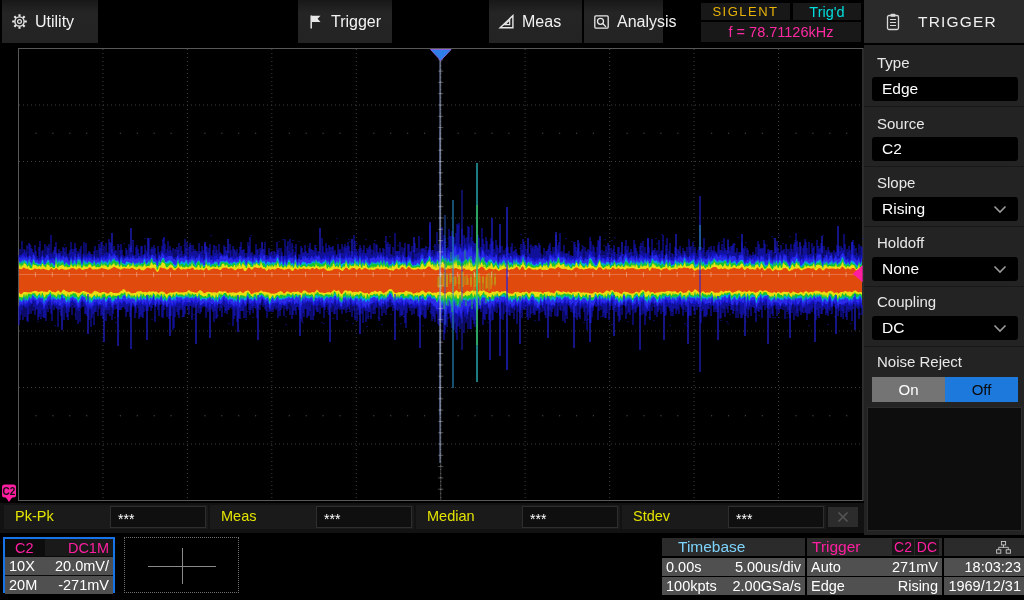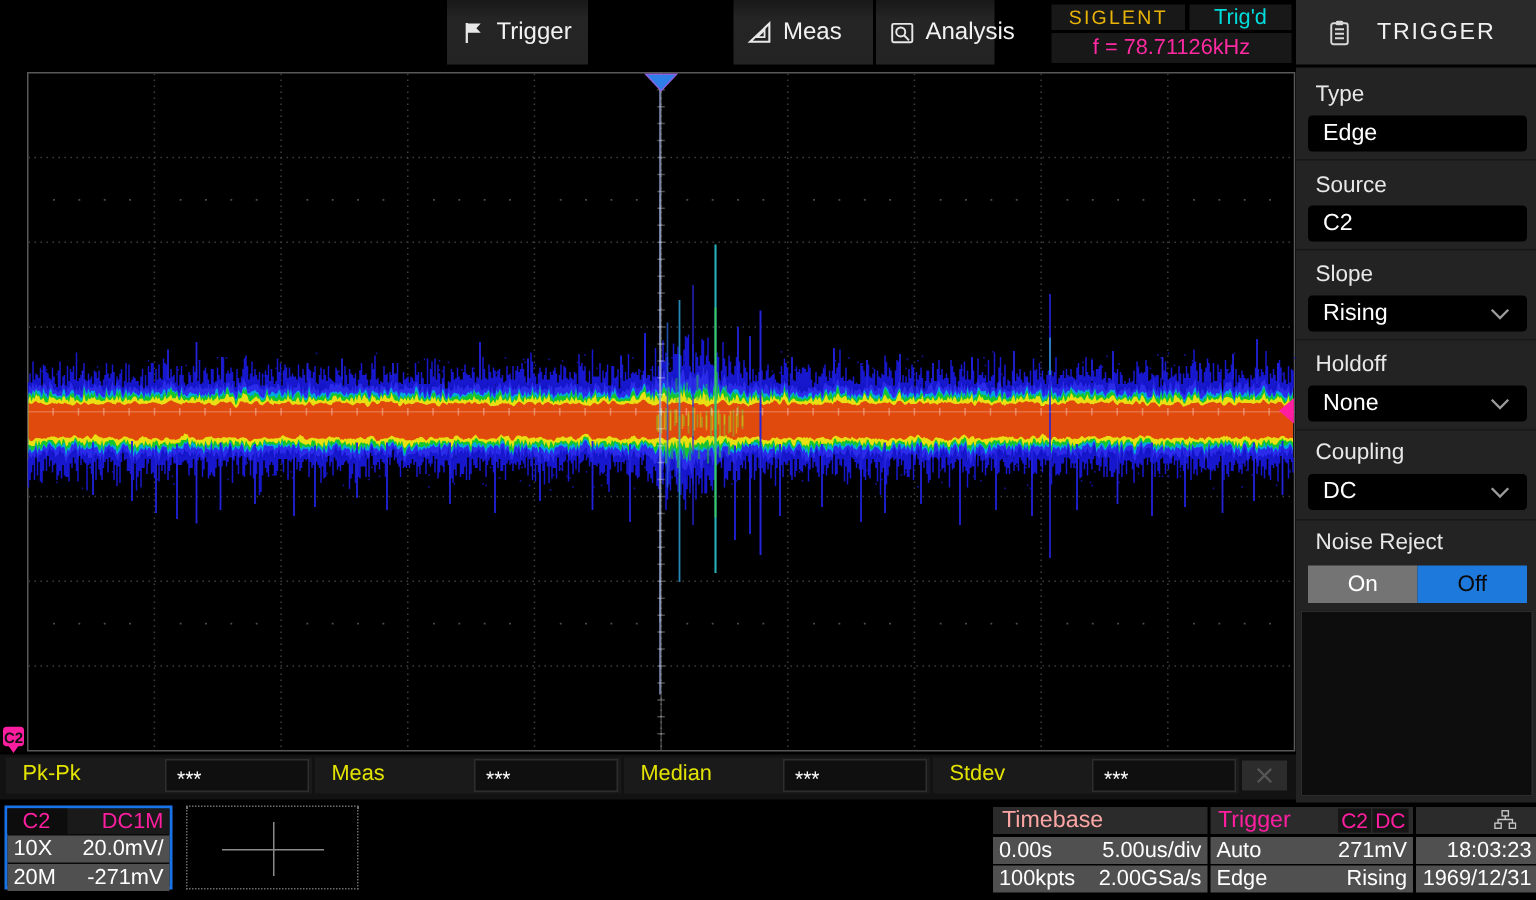--- a/index.html
+++ b/index.html
@@ -54,20 +54,30 @@
     <path d="M19 274.5H863" stroke="#ffffff" stroke-opacity="0.22" stroke-width="1" fill="none"></path>
     <path d="M438.2 59.8h5 M438.2 71.1h5 M438.2 82.4h5 M438.2 93.7h5 M438.2 105.0h5 M438.2 116.3h5 M438.2 127.6h5 M438.2 138.9h5 M438.2 150.2h5 M438.2 161.5h5 M438.2 172.8h5 M438.2 184.1h5 M438.2 195.4h5 M438.2 206.7h5 M438.2 218.0h5 M438.2 229.3h5 M438.2 240.6h5 M438.2 251.9h5 M438.2 263.2h5 M438.2 274.5h5 M438.2 285.8h5 M438.2 297.1h5 M438.2 308.4h5 M438.2 319.7h5 M438.2 331.0h5 M438.2 342.3h5 M438.2 353.6h5 M438.2 364.9h5 M438.2 376.2h5 M438.2 387.5h5 M438.2 398.8h5 M438.2 410.1h5 M438.2 421.4h5 M438.2 432.7h5 M438.2 444.0h5 M438.2 455.3h5 M438.2 466.6h5 M438.2 477.9h5 M438.2 489.2h5" stroke="#ffffff" stroke-opacity="0.3" stroke-width="1" fill="none"></path>
     <path d="M35.4 272v5 M52.3 272v5 M69.2 272v5 M86.1 272v5 M103.0 272v5 M119.8 272v5 M136.7 272v5 M153.6 272v5 M170.5 272v5 M187.4 272v5 M204.3 272v5 M221.2 272v5 M238.1 272v5 M255.0 272v5 M271.9 272v5 M288.7 272v5 M305.6 272v5 M322.5 272v5 M339.4 272v5 M356.3 272v5 M373.2 272v5 M390.1 272v5 M407.0 272v5 M423.9 272v5 M440.8 272v5 M457.6 272v5 M474.5 272v5 M491.4 272v5 M508.3 272v5 M525.2 272v5 M542.1 272v5 M559.0 272v5 M575.9 272v5 M592.8 272v5 M609.6 272v5 M626.5 272v5 M643.4 272v5 M660.3 272v5 M677.2 272v5 M694.1 272v5 M711.0 272v5 M727.9 272v5 M744.8 272v5 M761.7 272v5 M778.6 272v5 M795.4 272v5 M812.3 272v5 M829.2 272v5 M846.1 272v5" stroke="#ffffff" stroke-opacity="0.33" stroke-width="1" fill="none"></path>
     <polygon points="430.5,49.5 451,49.5 440.75,60.5" fill="#2e7fe8" stroke="#8a62e0" stroke-width="1"></polygon>
     <polygon points="862.6,265.3 862.6,282.3 852.6,273.8" fill="#ff1ea0"></polygon>
     <rect x="2" y="484.5" width="14" height="13" rx="2.5" fill="#ff1ea0"></rect>
     <polygon points="5.5,497 12.5,497 9,502" fill="#ff1ea0"></polygon>
     <text x="9" y="495" font-size="10" font-weight="bold" fill="#111" text-anchor="middle" font-family="Liberation Sans, sans-serif">C2</text>
   </svg>
 <div id="topbar">
+    <div class="mcell" style="left:2px;width:96px">
+      <svg width="17" height="17" viewBox="0 0 17 17" style="flex:none">
+        <circle cx="8.5" cy="8.5" r="4.6" fill="none" stroke="#e8e8e8" stroke-width="1.4"></circle>
+        <circle cx="8.5" cy="8.5" r="1.9" fill="none" stroke="#e8e8e8" stroke-width="1.2"></circle>
+        <g stroke="#e8e8e8" stroke-width="2.1">
+          <path d="M8.5 1.2v2.4M8.5 13.4v2.4M1.2 8.5h2.4M13.4 8.5h2.4M3.34 3.34l1.7 1.7M11.96 11.96l1.7 1.7M13.66 3.34l-1.7 1.7M5.04 11.96l-1.7 1.7"></path>
+        </g>
+      </svg>
+      <span>Utility</span>
+    </div>
     <div class="mcell" style="left:298px;width:94px">
       <svg width="17" height="17" viewBox="0 0 17 17" style="flex:none">
         <path d="M4.2 2.4v13.2" stroke="#e8e8e8" stroke-width="1.5" fill="none"></path>
         <path d="M4.2 2.7h9.3l-2.9 3.1 2.9 3.1H4.2z" fill="#e8e8e8"></path>
       </svg>
       <span>Trigger</span>
     </div>
     <div class="mcell" style="left:489px;width:93px">
       <svg width="17" height="17" viewBox="0 0 17 17" style="flex:none">
         <path d="M2.1 14.8h12.8V2.7z" fill="none" stroke="#e8e8e8" stroke-width="1.4"></path>
@@ -167,21 +177,21 @@
       <div class="grow" style="top:37px">
         <span>20M</span>
         <span>-271mV</span>
       </div>
     </div>
     <div style="position:absolute;left:124px;top:1px;width:115px;height:56px;border:1px dotted #6e6e6e">
       <div style="position:absolute;left:23px;top:28px;width:68px;height:1px;background:#8a8a8a"></div>
       <div style="position:absolute;left:57px;top:10px;width:1px;height:36px;background:#8a8a8a"></div>
     </div>
     <div style="position:absolute;left:662px;top:2px;width:143px;height:56px">
-      <div class="ghead"><span style="margin-left:6px;color:#fca5a5">Timebase</span></div>
+      <div class="ghead"><span style="margin-left:16px;color:#7dd3fc">Timebase</span></div>
       <div class="grow2" style="top:20px">
         <span>0.00s</span>
         <span>5.00us/div</span>
       </div>
       <div class="grow2" style="top:39px">
         <span>100kpts</span>
         <span>2.00GSa/s</span>
       </div>
     </div>
     <div style="position:absolute;left:807px;top:2px;width:135px;height:56px">

